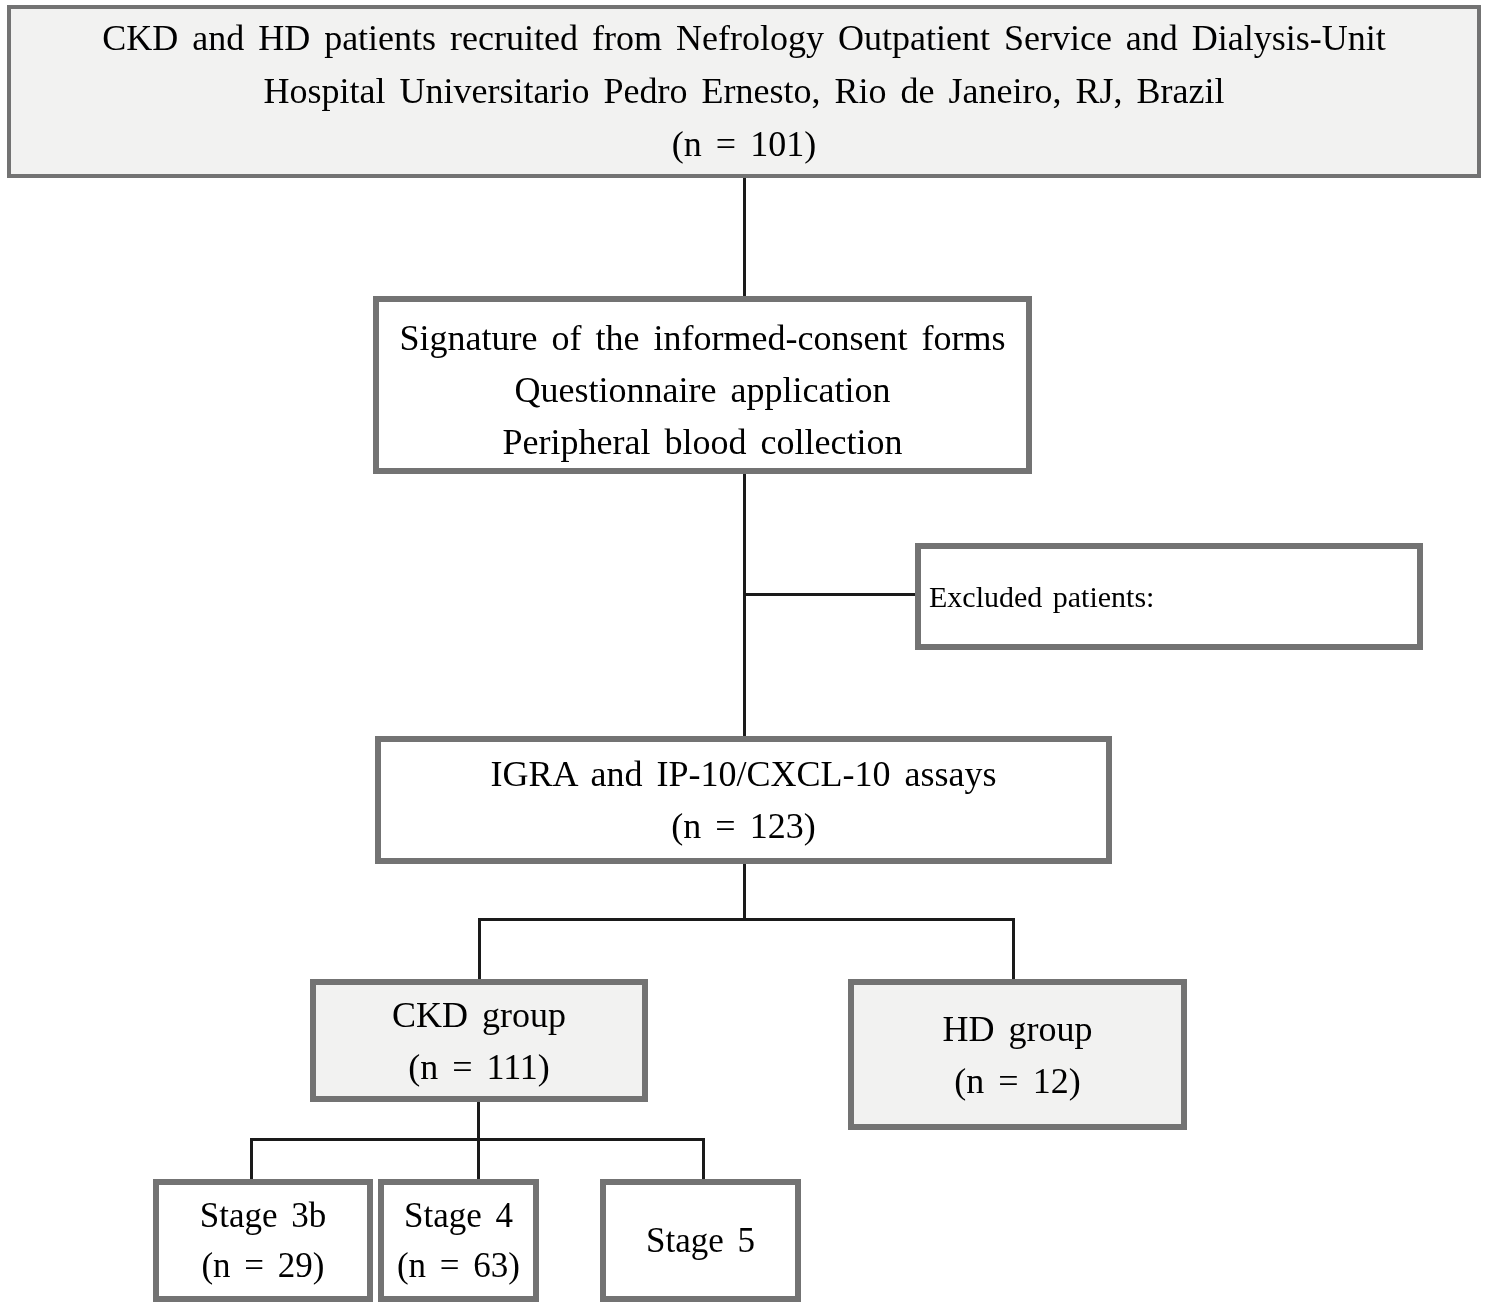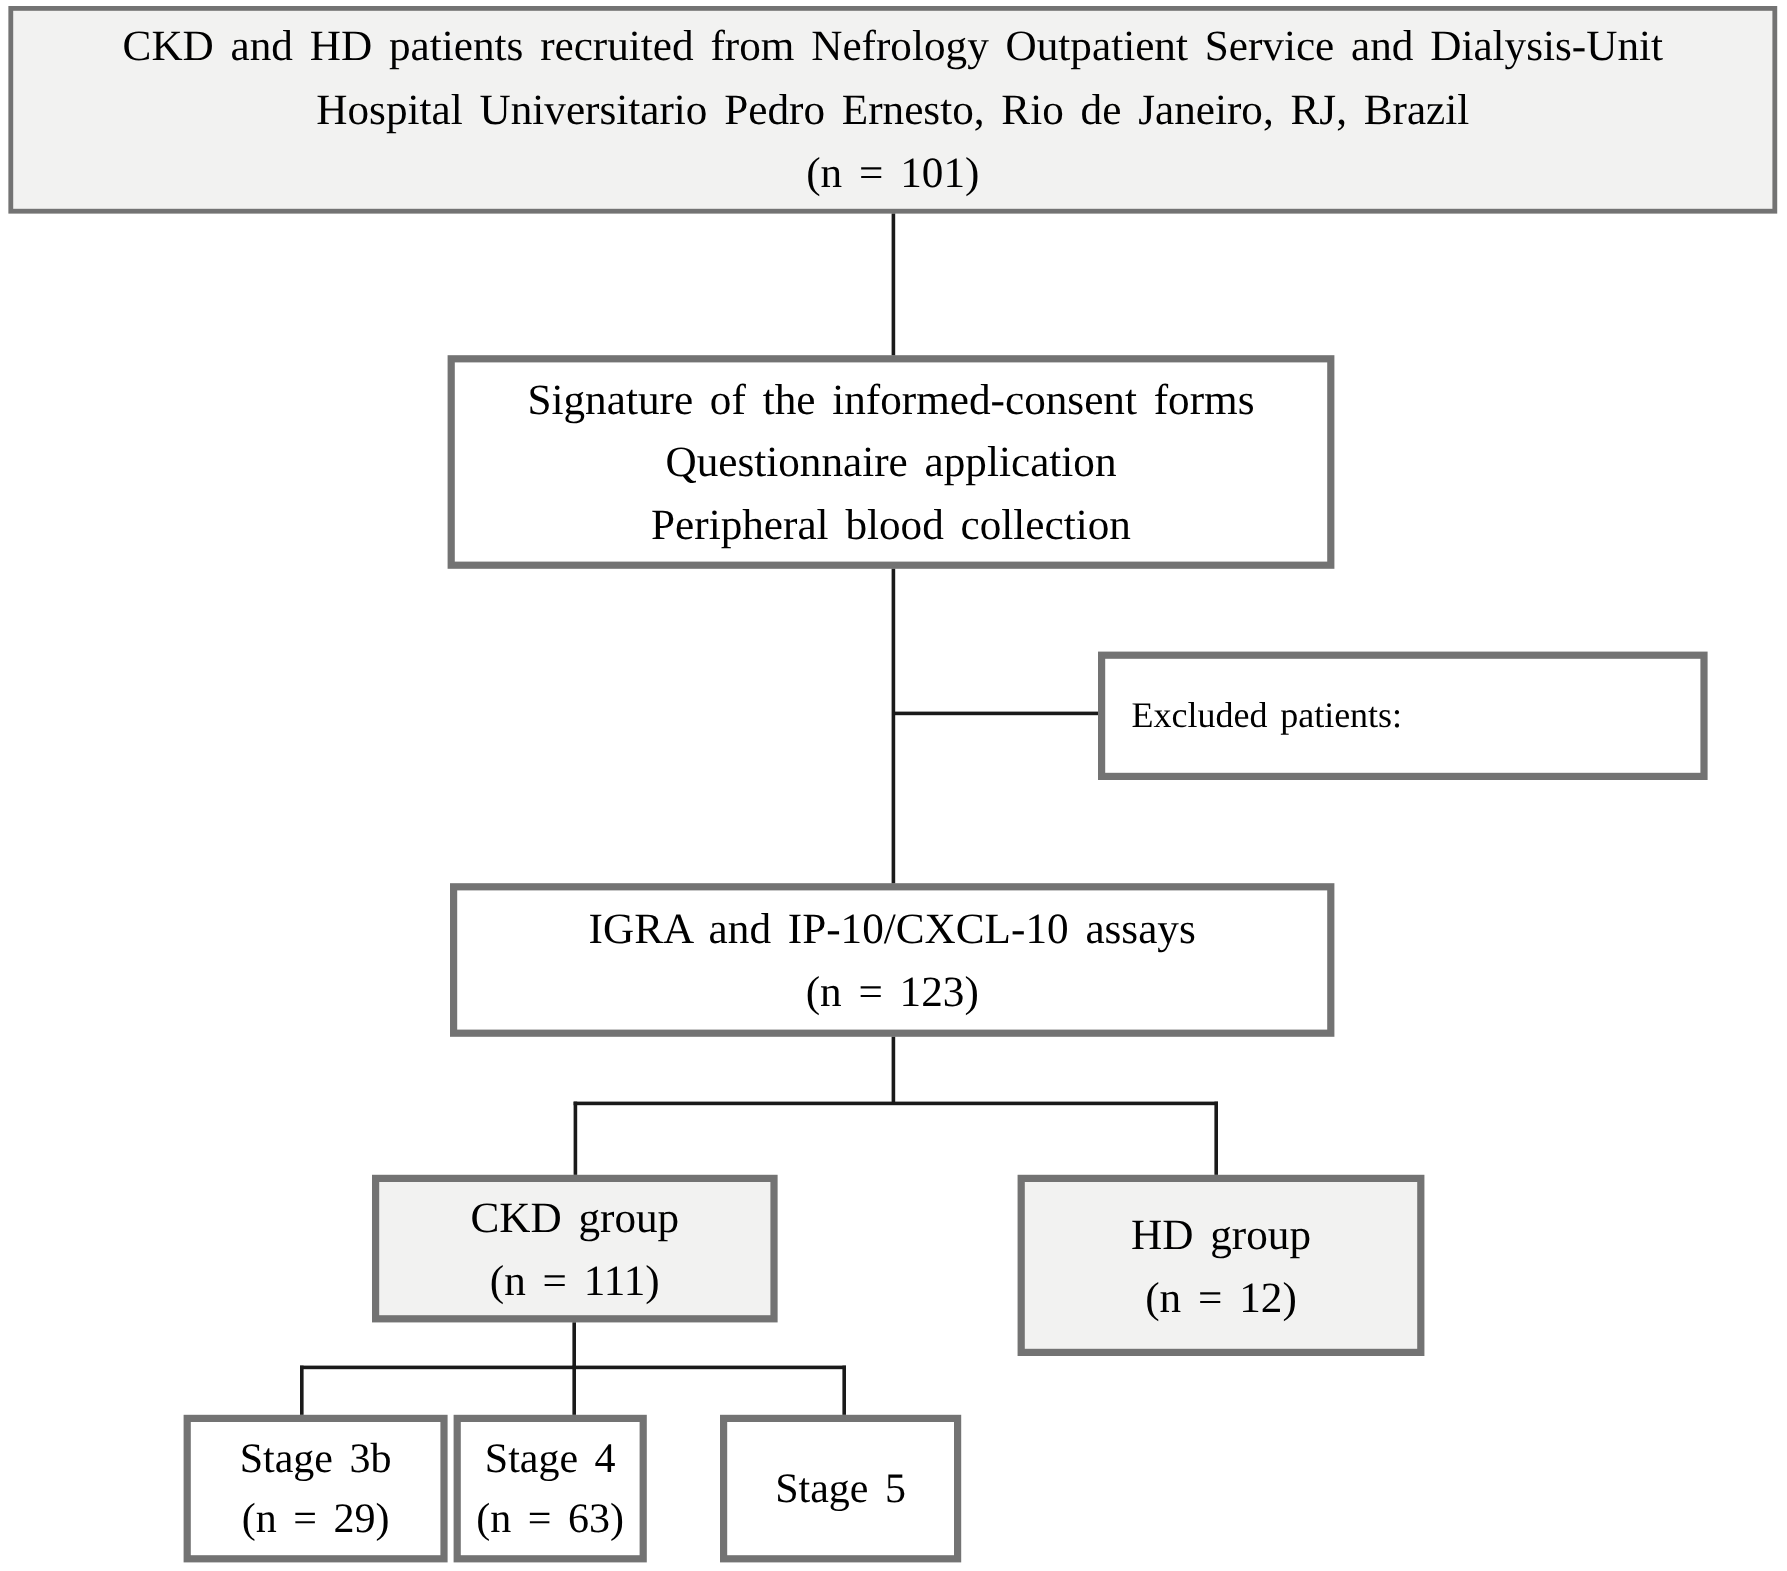--- a/index.html
+++ b/index.html
@@ -32,25 +32,25 @@
   .box.shaded { background: #f2f2f1; }
   .box .bline { width: 100%; }
   .line {
     position: absolute;
     background: #1a1a1a;
   }
   #box-recruitment {
     left: 7px; top: 5px; width: 1474px; height: 173px;
     border-width: 4px; line-height: 53px;
   }
-  #box-procedures { left: 373px; top: 296px; width: 739px; height: 178px; }
+  #box-procedures { left: 373px; top: 296px; width: 659px; height: 178px; justify-content: flex-end; }
   #box-excluded {
     left: 915px; top: 543px; width: 508px; height: 107px;
     align-items: flex-start; text-align: left;
-    padding-left: 22px; font-size: 30px; line-height: 44px; word-spacing: 3px;
+    padding-left: 8px; font-size: 30px; line-height: 44px; word-spacing: 3px;
   }
   #box-assays { left: 375px; top: 736px; width: 737px; height: 128px; }
   #box-ckd-group { left: 310px; top: 979px; width: 338px; height: 123px; }
   #box-hd-group  { left: 848px; top: 979px; width: 339px; height: 151px; }
   #box-stage-3b { left: 153px; top: 1179px; width: 220px; height: 123px; font-size: 35px; line-height: 50px; }
   #box-stage-4  { left: 378px; top: 1179px; width: 161px; height: 123px; font-size: 35px; line-height: 50px; }
   #box-stage-5  { left: 600px; top: 1179px; width: 201px; height: 123px; font-size: 35px; line-height: 50px; }
 
   
   #ln-recruit-down   { left: 743px; top: 178px;  width: 3px;   height: 118px; }

